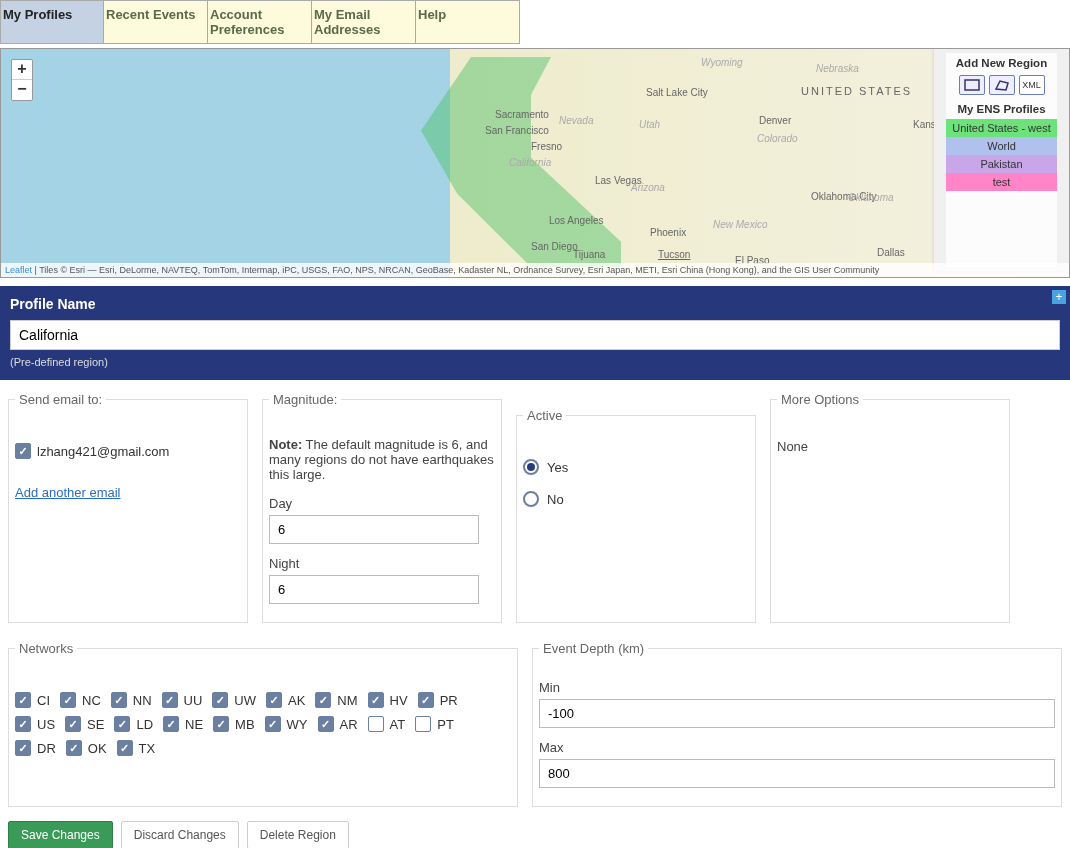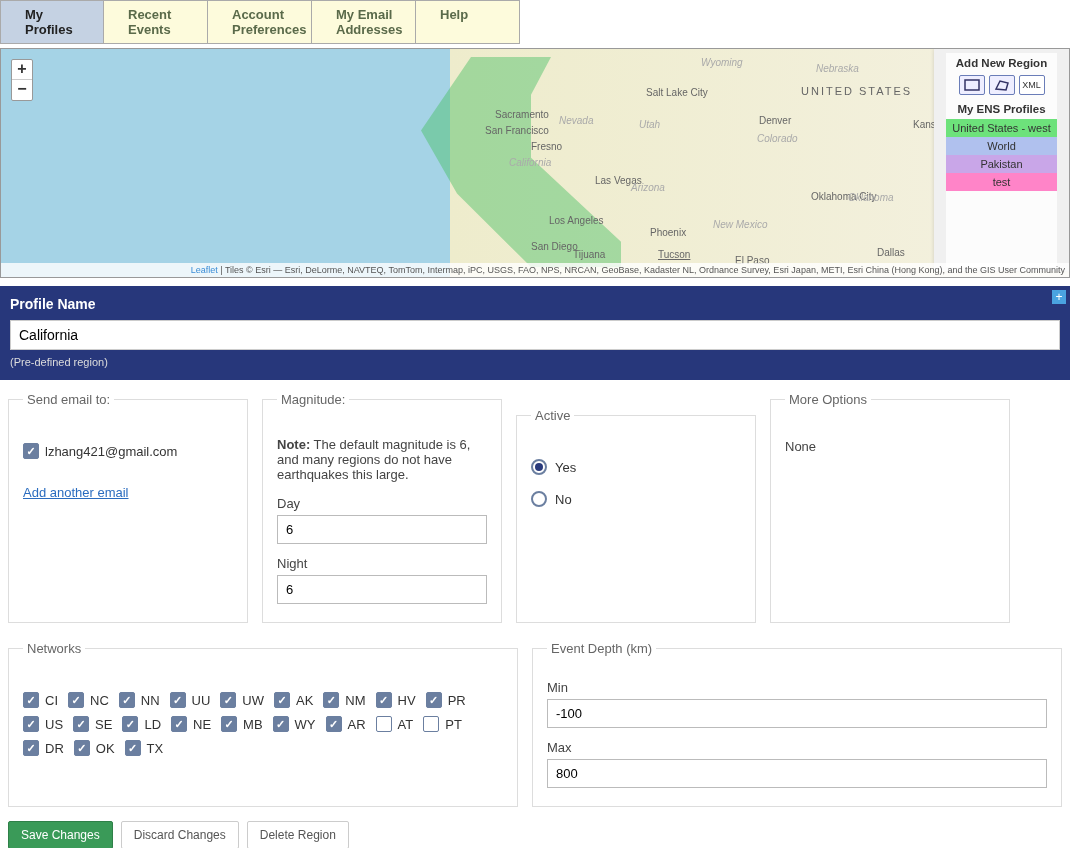--- a/index.html
+++ b/index.html
@@ -1,49 +1,49 @@
 <!DOCTYPE html>
 <html><head>
 <meta charset="utf-8">
 <style>
   * { box-sizing: border-box; margin: 0; padding: 0; }
   body { font-family: 'Helvetica Neue', Arial, sans-serif; font-size: 13px; color: #333; background: #fff; width: 1070px; }
   
   .tabs { display: flex; border-collapse: collapse; }
-  .tab { border: 1px solid #aaa; padding: 6px 24px; width: 104px; min-height: 36px; font-weight: 600; font-size: 13px; color: #5a6a4a; background: #fdfbdc; cursor: pointer; display:flex; align-items:flex-start;}
+  .tab { border: 1px solid #aaa; padding: 6px 2px; width: 104px; min-height: 36px; font-weight: 600; font-size: 13px; color: #5a6a4a; background: #fdfbdc; cursor: pointer; display:flex; align-items:flex-start;}
   .tab:not(:first-child){border-left:none;}
   .tab.active { background: #c5d2e3; color: #222; }
   
   .map-wrap { border:1px solid #999; margin-top:4px; position:relative; height:230px; overflow:hidden;}
   .map-bg { position:absolute; inset:0; background: linear-gradient(to right,#a5d3e6 0%,#a5d3e6 42%,#eeeccc 42%,#f4f1e1 100%);}
   .map-poly { position:absolute; left:420px; top:8px; width:200px; height:210px; background: rgba(70,190,100,0.45); clip-path: polygon(25% 0%, 65% 0%, 55% 18%, 55% 48%, 100% 88%, 100% 100%, 78% 100%, 55% 100%, 18% 65%, 0% 35%);}
   .map-label { position:absolute; font-size:10px; color:#666; }
   .zoom-ctrl { position:absolute; top:10px; left:10px; background:#fff; border:1px solid #999; border-radius:2px; width:22px;}
   .zoom-btn { width:20px; height:20px; line-height:18px; text-align:center; font-size:16px; font-weight:bold; cursor:pointer; border-bottom:1px solid #ccc;}
   .zoom-btn:last-child{border-bottom:none;}
   .region-panel { position:absolute; top:0; right:0; width:135px; height:222px; background:#fcfcfc; border:12px solid #f0f0f0; border-top-width:4px; border-bottom-width:4px; box-shadow:0 0 4px rgba(0,0,0,0.15); font-size:11px; overflow:hidden;}
   .region-panel h4 { font-size:11.5px; font-weight:700; text-align:center; padding:4px 2px;}
   .region-icons { display:flex; justify-content:center; gap:4px; padding:2px 0 4px;}
   .rbtn { border:1px solid #6a7db8; background:#eef; width:26px; height:20px; font-size:9px; display:flex; align-items:center; justify-content:center; cursor:pointer; border-radius:2px;}
   .profile-row { font-size:11px; text-align:center; padding:3px 2px; cursor:pointer;}
   .pr-green { background:#6de27b;}
   .pr-blue { background:#b0c1ee;}
   .pr-purple { background:#c9a6e8;}
   .pr-pink { background:#ff84c8;}
-  .map-attrib { position:absolute; bottom:0; left:0; right:0; background:rgba(255,255,255,0.8); font-size:9px; color:#555; padding:2px 4px; text-align:right;}
+  .map-attrib { position:absolute; bottom:0; left:0; right:0; background:rgba(255,255,255,0.8); font-size:9px; color:#555; padding:2px 4px; text-align:left;}
   .map-attrib a{color:#3b8dd6; text-decoration:none;}
   
   .profile-bar { background:#27377b; color:#fff; padding:10px 10px 12px; margin-top:8px; position:relative;}
   .profile-bar h3 { font-size:14px; font-weight:600; margin-bottom:8px;}
   .profile-bar input { width:100%; padding:6px 8px; font-size:14px; border:1px solid #ccc;}
   .profile-bar .sub { font-size:11px; margin-top:6px; color:#ddd;}
   .plus-badge { position:absolute; top:4px; right:4px; width:14px; height:14px; background:#4aa3e0; color:#fff; font-size:12px; line-height:14px; text-align:center; cursor:pointer;}
   
   .form-row { display:flex; gap:14px; padding:12px 8px 0;}
-  fieldset { border:1px solid #ddd; padding:14px 14px 18px; position:relative; flex:1;}
+  fieldset { border:1px solid #ddd; padding:14px 6px 18px; position:relative; flex:1;}
   legend { font-size:13px; color:#666; padding:0 4px;}
   .chk { display:inline-flex; align-items:center; gap:6px; font-size:13px; margin:4px 10px 4px 0;}
   .cbox { width:16px; height:16px; border:1.5px solid #6b7fa0; border-radius:2px; display:inline-flex; align-items:center; justify-content:center; background:#fff; cursor:pointer;}
   .cbox.checked { background:#6b7fa0;}
   .cbox.checked::after { content:"✓"; color:#fff; font-size:11px; font-weight:bold;}
   .link { color:#2a6cbf; text-decoration:underline; font-size:13px; cursor:pointer; display:inline-block; margin-top:22px;}
   .note { font-size:13px; color:#444; margin-bottom:14px;}
   .note b { font-weight:700;}
   .fld-lbl { font-size:13px; color:#444; margin:6px 0 4px; display:block;}
   .tinput { width:210px; padding:6px 8px; border:1px solid #bbb; font-size:13px;}

